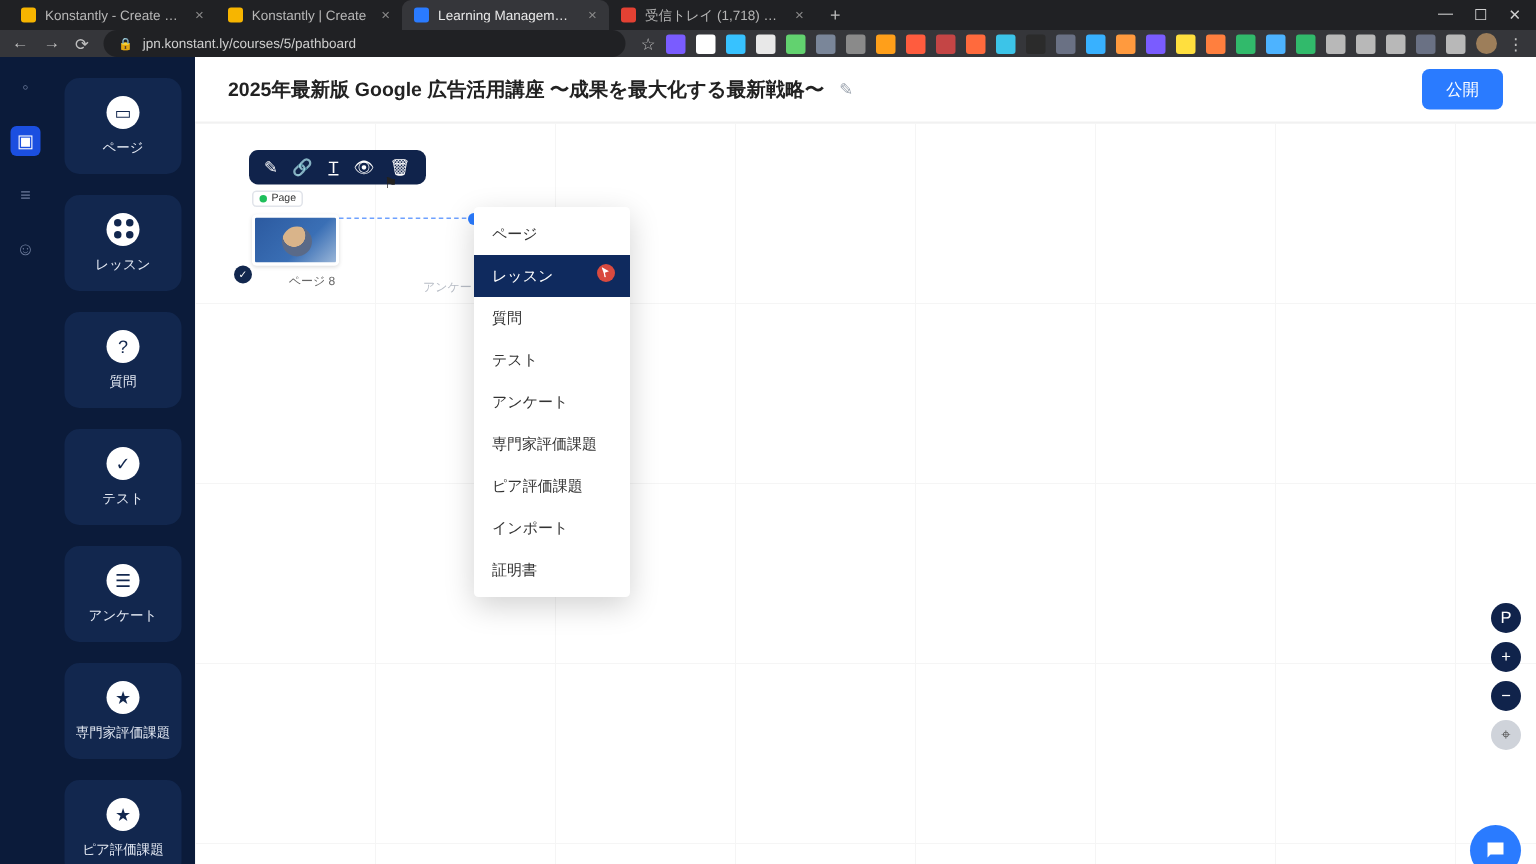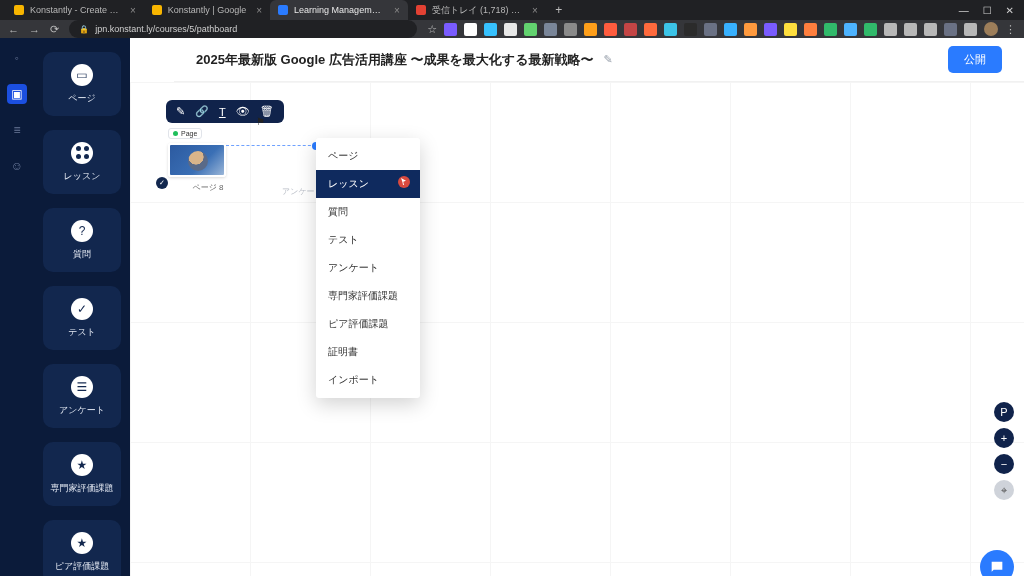--- a/index.html
+++ b/index.html
@@ -37,21 +37,21 @@
 .palette { width:96px; background:#0b1b3a; display:flex; flex-direction:column; align-items:center; gap:14px; padding:14px 0; overflow-y:auto; }
 .palette::-webkit-scrollbar{width:0;}
 .card { width:78px; height:64px; background:#12274e; border-radius:10px; display:flex; flex-direction:column; align-items:center; justify-content:center; gap:6px; cursor:pointer; }
 .card .cicon { width:22px; height:22px; background:#fff; border-radius:50%; display:flex; align-items:center; justify-content:center; color:#12274e; font-size:12px; }
 .card .clabel { color:#e4e9f3; font-size:9px; }
 .icon-dots { display:grid; grid-template-columns:repeat(2,5px); grid-template-rows:repeat(2,5px); gap:3px; }
 .icon-dots span{ width:5px; height:5px; background:#12274e; border-radius:50%; }
 
 
 .main { flex:1; background:#fff; display:flex; flex-direction:column; position:relative; }
-.header { height:44px; display:flex; align-items:center; padding:0 22px; gap:10px; border-bottom:1px solid #f1f1f1;margin-left:44px; }
+.header { height:44px; display:flex; align-items:center; padding:0 22px; gap:10px; border-bottom:1px solid #f1f1f1; }
 .header h1 { font-size:13px; font-weight:600; color:#222; }
 .header .edit { color:#9aa2ad; font-size:11px; cursor:pointer; }
 .pubbtn { margin-left:auto; background:#2a7bff; color:#fff; font-size:11px; padding:6px 16px; border-radius:5px; cursor:pointer; border:none; }
 
 .canvas { flex:1; position:relative; overflow:hidden;
   background-image:linear-gradient(#f5f5f5 1px,transparent 1px),linear-gradient(90deg,#f5f5f5 1px,transparent 1px);
   background-size:120px 120px; background-color:#fff;
 }
 
 
@@ -94,21 +94,21 @@
 <div class="chrome">
 
   <div class="tabstrip">
     <div class="tab">
       <span class="fav" style="background:#f7b500"></span>
       <span class="title">Konstantly - Create workplace</span>
       <span class="close">×</span>
     </div>
     <div class="tab">
       <span class="fav" style="background:#f7b500"></span>
-      <span class="title">Konstantly | Google</span>
+      <span class="title">Konstantly | Create</span>
       <span class="close">×</span>
     </div>
     <div class="tab active">
       <span class="fav" style="background:#2a7bff"></span>
       <span class="title">Learning Management Syste</span>
       <span class="close">×</span>
     </div>
     <div class="tab">
       <span class="fav" style="background:#e34133"></span>
       <span class="title">受信トレイ (1,718) - tensen1256</span>
@@ -247,22 +247,22 @@
           <div class="item"><span>ページ</span></div>
           <div class="item hover">
             <span>レッスン</span>
             <span class="cursor"></span>
           </div>
           <div class="item"><span>質問</span></div>
           <div class="item"><span>テスト</span></div>
           <div class="item"><span>アンケート</span></div>
           <div class="item"><span>専門家評価課題</span></div>
           <div class="item"><span>ピア評価課題</span></div>
+          <div class="item"><span>インポート</span></div>
           <div class="item"><span>証明書</span></div>
-          <div class="item"><span>インポート</span></div>
         </div>
 
         <div class="floaters">
           <div class="fbtn">P</div>
           <div class="fbtn">+</div>
           <div class="fbtn">−</div>
           <div class="fbtn grey">⌖</div>
         </div>
 
         <div class="chat-fab">

